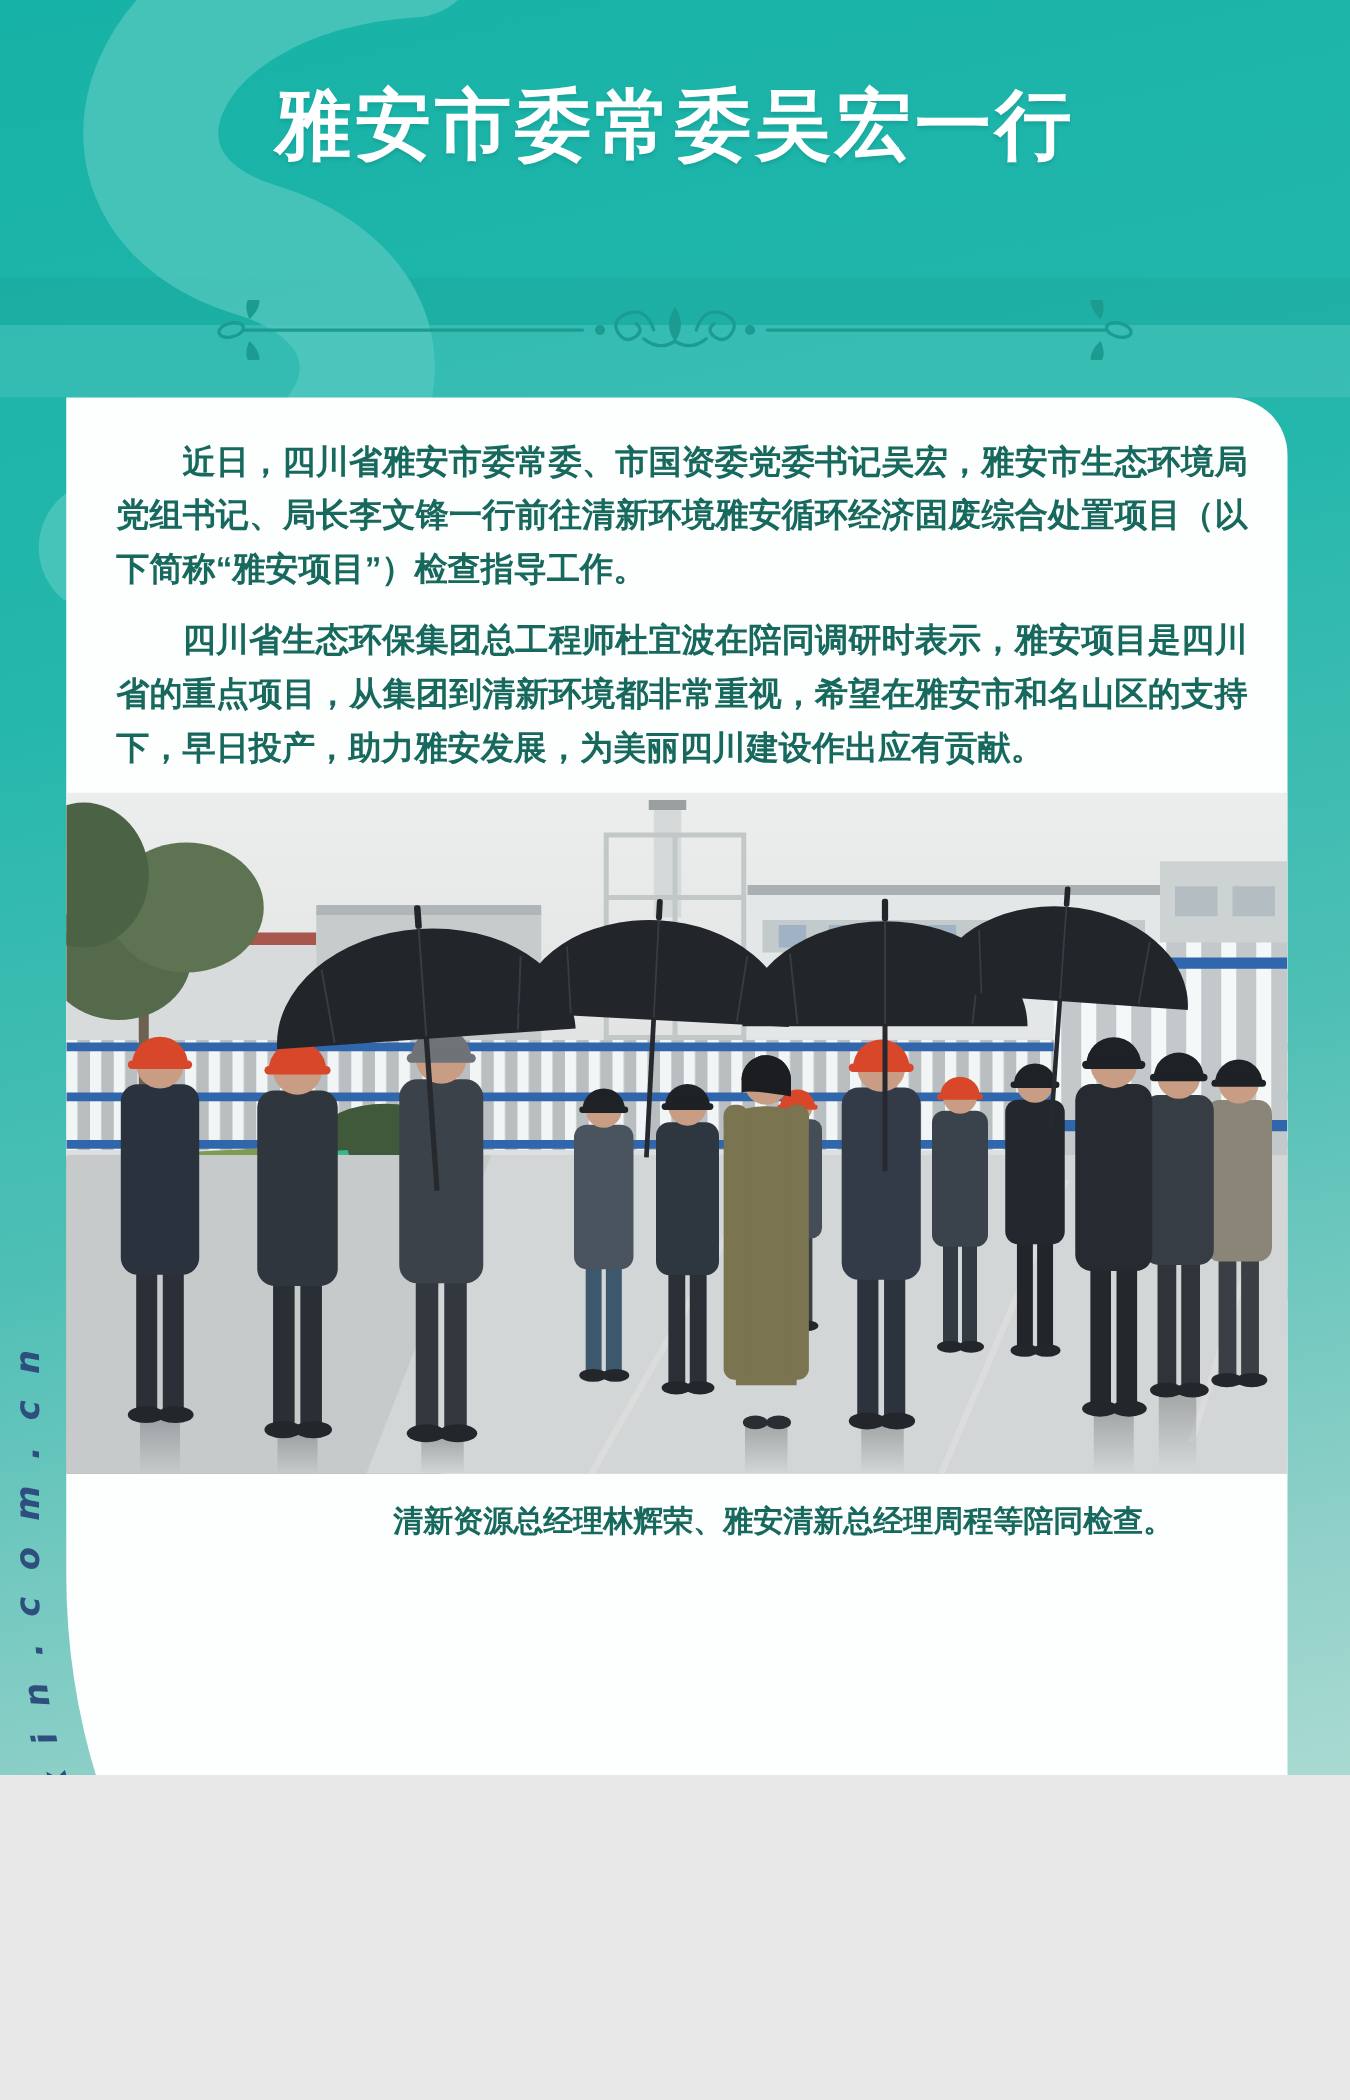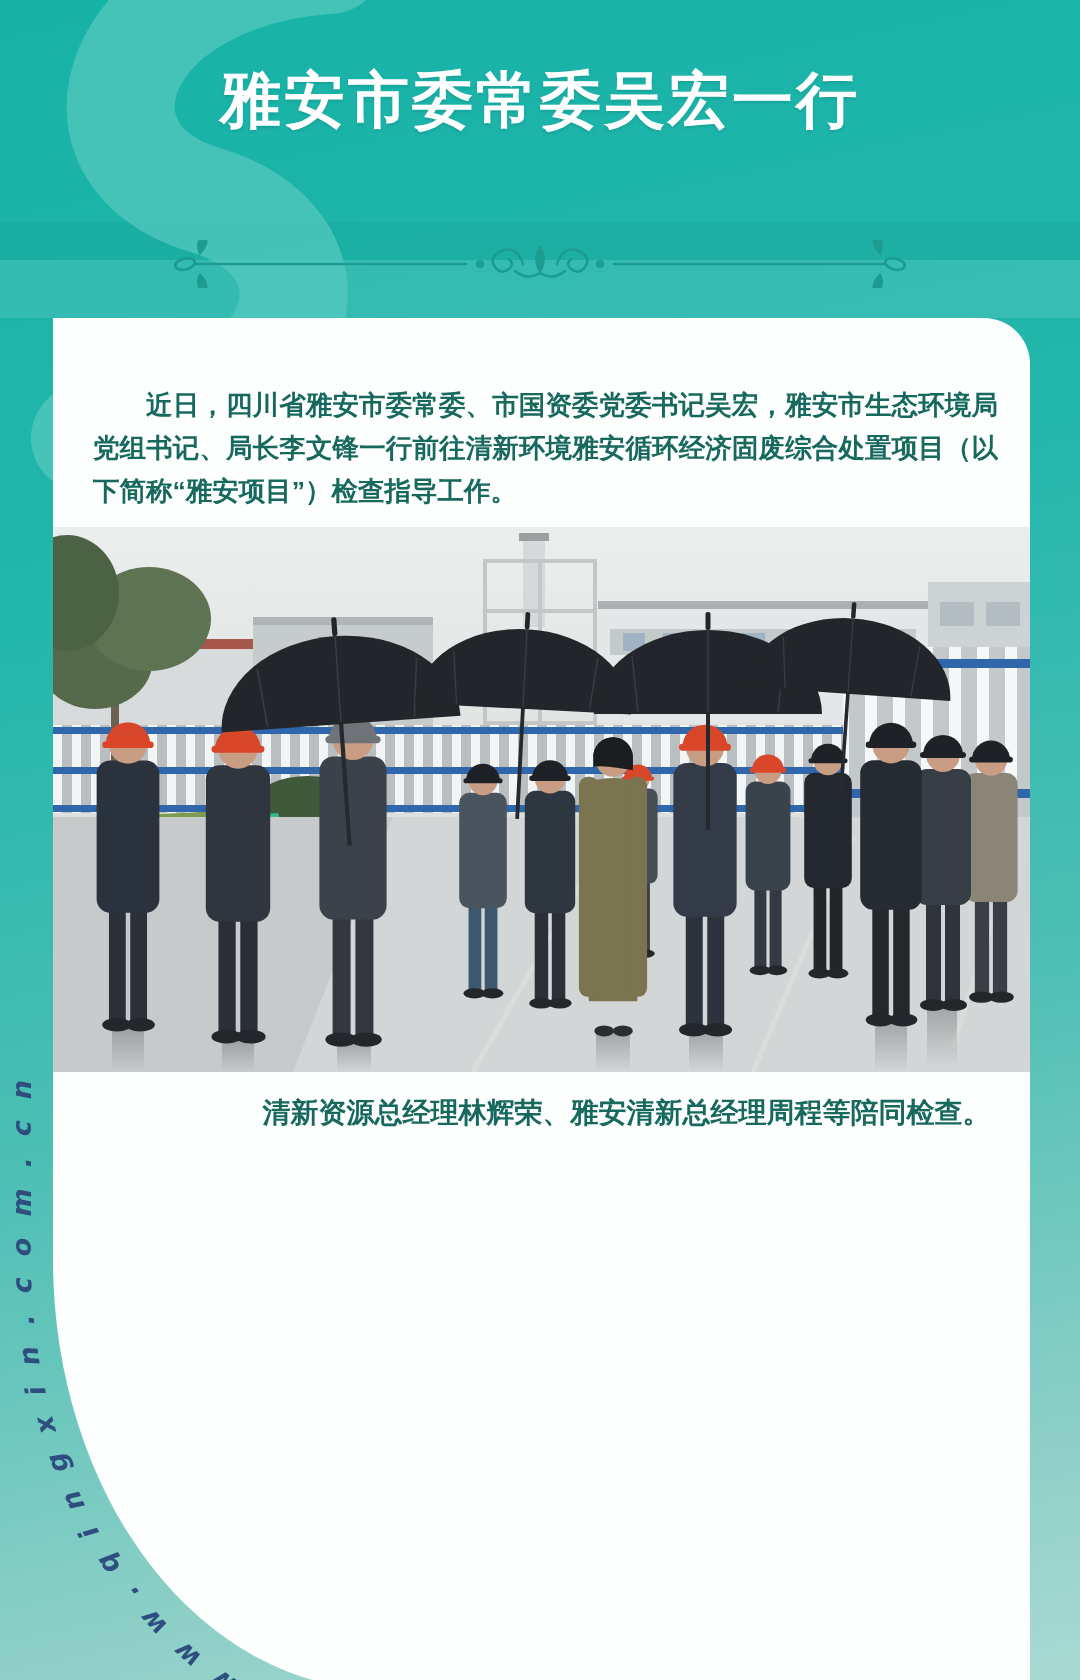--- a/index.html
+++ b/index.html
@@ -1,44 +1,44 @@
 <!DOCTYPE html>
 <html><head>
 <meta charset="utf-8">
 <style>
   html,body{margin:0;padding:0;background:#e8e8e8;}
   .stage{
-    position:relative;width:1080px;height:1680px;overflow:hidden;
+    position:relative;width:1080px;height:1420px;overflow:hidden;
     font-family:"Liberation Sans","DejaVu Sans",sans-serif;
     background:linear-gradient(168deg,#17b2a7 0%,#24b7ac 34%,#4ebfb5 62%,#8fd0c8 88%,#a9dad2 100%);
   }
   .bg-band1{position:absolute;left:0;top:222px;width:1080px;height:38px;background:rgba(0,70,64,0.05);}
   .bg-band2{position:absolute;left:0;top:260px;width:1080px;height:58px;background:rgba(255,255,255,0.10);}
   .s-mark{position:absolute;left:0;top:0;pointer-events:none;}
   .title-wrap{
     position:absolute;left:0;top:52px;width:1080px;text-align:center;
     color:#ffffff;font-weight:900;font-size:61px;line-height:97px;letter-spacing:3px;
     text-shadow:0 2px 3px rgba(0,90,82,0.18);
   }
   .divider{position:absolute;left:160px;top:240px;}
   .card{
     position:absolute;left:53px;top:318px;width:977px;height:1372px;
     background:#fdfefe;overflow:hidden;
     border-radius:0 46px 0 0;
     border-bottom-left-radius:330px 430px;
   }
-  .article{padding:30px 32px 0 40px;margin-top:36px;}
+  .article{padding:30px 32px 0 40px;}
   .article p{
     margin:0 0 14px 0;text-indent:2em;text-align:justify;
     font-size:26.5px;line-height:43px;font-weight:600;color:#17695e;
   }
   .photo{display:block;width:977px;height:545px;margin-top:10px;}
   .caption{
     margin-top:22px;padding-left:170px;text-align:center;
-    font-size:28px;font-weight:700;color:#17695e;
+    font-size:24px;font-weight:700;color:#17695e;
   }
   .curve-text{position:absolute;left:0;top:0;pointer-events:none;}
 </style>
 </head>
 <body>
 
 <div class="stage">
 
   <div class="bg-band1"></div>
   <div class="bg-band2"></div>
@@ -69,20 +69,21 @@
       <path d="M363 24 q-6 -19 -22 -13 q-13 6 -6 16 q6 8 14 2 q6 -5 0 -10"></path>
       <path d="M397 24 q6 -19 22 -13 q13 6 6 16 q-6 8 -14 2 q-6 -5 0 -10"></path>
       <path d="M380 8 q7 11 0 23 q-7 -12 0 -23 Z" fill="#1c9c91"></path>
       <path d="M355 31 q12 10 25 2 M380 33 q13 8 25 -2"></path>
     </g>
   </svg>
 
   <div class="card">
     <div class="article">
       <p>近日，四川省雅安市委常委、市国资委党委书记吴宏，雅安市生态环境局党组书记、局长李文锋一行前往清新环境雅安循环经济固废综合处置项目（以下简称“雅安项目”）检查指导工作。</p>
+      <p>四川省生态环保集团总工程师杜宜波在陪同调研时表示，雅安项目是四川省的重点项目，从集团到清新环境都非常重视，希望在雅安市和名山区的支持下，早日投产，助力雅安发展，为美丽四川建设作出应有贡献。</p>
     </div>
 
     <svg class="photo" viewBox="0 0 977 545" preserveAspectRatio="none">
       <defs>
         <linearGradient id="sky" x1="0" y1="0" x2="0" y2="1">
           <stop offset="0" stop-color="#eceeee"></stop>
             <stop offset="1" stop-color="#dddfdf"></stop>
         </linearGradient>
         <linearGradient id="refl" x1="0" y1="0" x2="0" y2="1">
           <stop offset="0" stop-color="#6f7578" stop-opacity="0.5"></stop>

